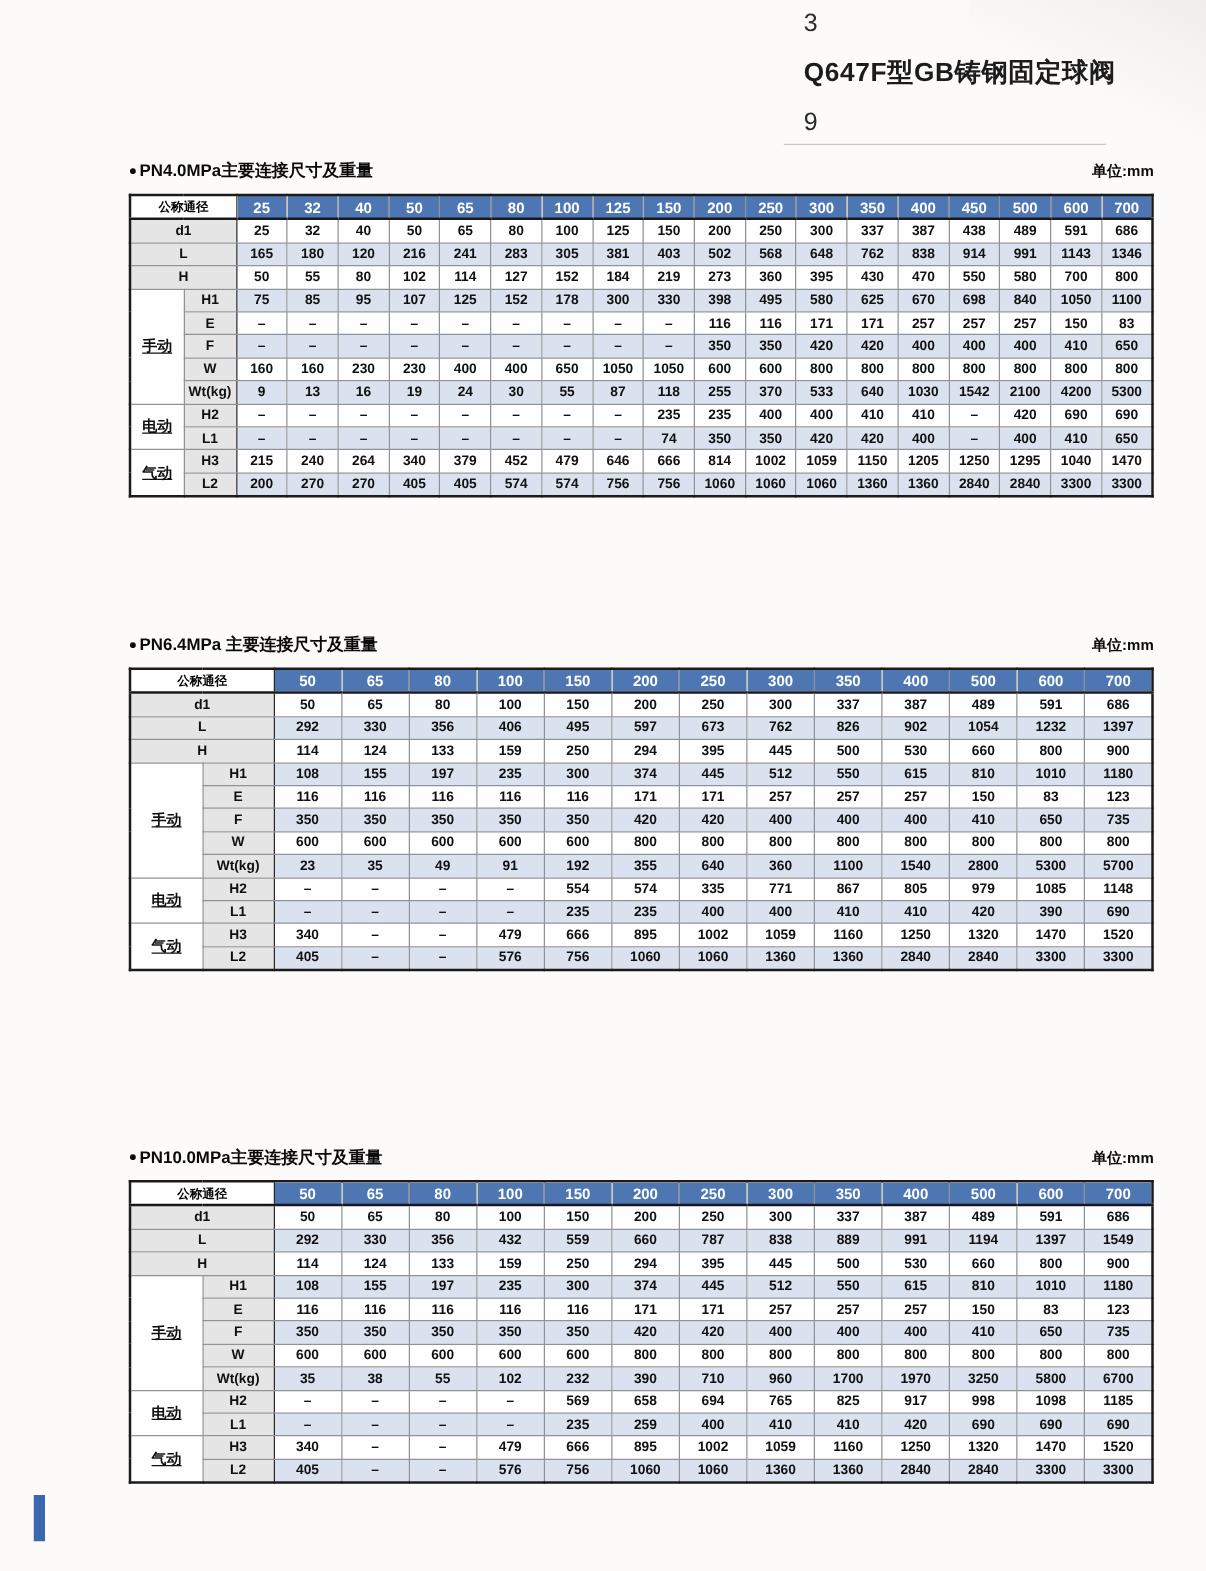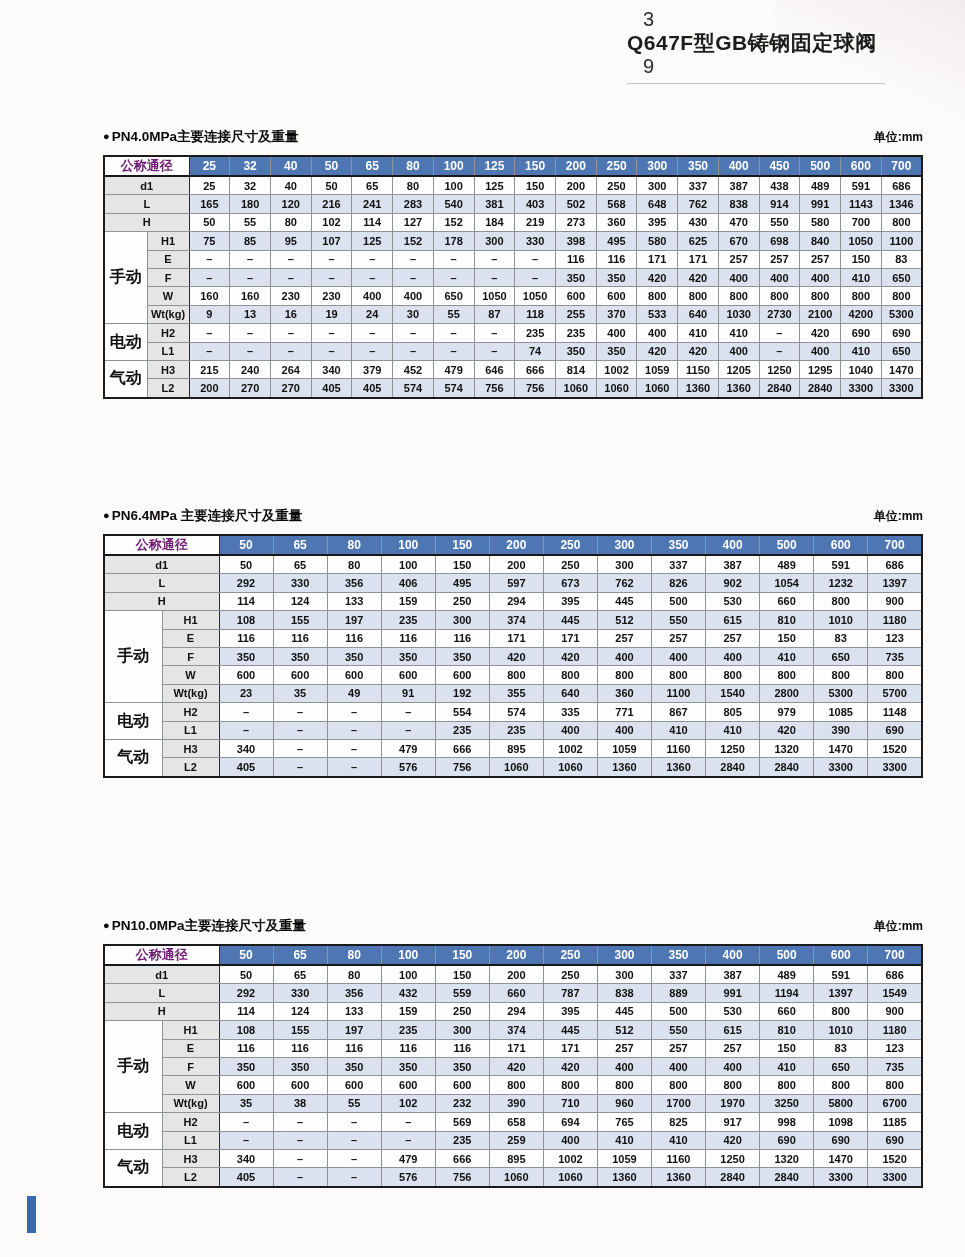--- a/index.html
+++ b/index.html
@@ -10,21 +10,21 @@
     color:#111;
   }
   .corner-wedge{
     position:absolute;top:0;right:0;width:190px;height:120px;
     background:linear-gradient(205deg,#f0edec 0%,rgba(253,251,249,0) 60%);
     pointer-events:none;
   }
   
   .page-header{position:absolute;top:8px;left:627px;width:260px;}
   .pnum{font-size:20px;font-weight:400;color:#2b2b2b;line-height:22px;padding-left:16px;}
-  .page-title{margin:0;font-size:21px;font-weight:700;color:#1c1c1c;line-height:25px;letter-spacing:.5px;white-space:nowrap;}
+  .page-title{margin:16px;font-size:21px;font-weight:700;color:#1c1c1c;line-height:25px;letter-spacing:.5px;white-space:nowrap;}
   .header-rule{margin-top:6px;border-top:1px solid #cbc5c2;height:0;width:258px;}
   
   .table-block{position:absolute;left:64px;width:820px;padding-left:39px;}
   .sec-head{display:flex;justify-content:space-between;align-items:flex-end;height:20px;margin-bottom:9px;}
   .sec-title{font-size:13.5px;font-weight:700;color:#0a0a0a;white-space:nowrap;}
   .bullet{font-size:11px;margin-right:2px;position:relative;top:-1px;}
   .unit{font-size:12px;font-weight:700;color:#0a0a0a;}
   
   table.tbl{
     border-collapse:collapse;table-layout:fixed;width:820px;
@@ -33,23 +33,23 @@
   .tbl th,.tbl td{
     border:1px solid #8f9398;
     font-size:11px;font-weight:700;text-align:center;vertical-align:middle;
     height:17.4px;padding:0;white-space:nowrap;overflow:hidden;color:#101010;
   }
   .tbl td{font-weight:700;}
   .tbl tr.hrow th{
     background:var(--header-blue,#4d76b2);color:#fff;
     border-bottom:2px solid #16181c;font-size:12px;
   }
-  .tbl tr.hrow th.corner{background:#fefefe;color:#701a75;border-right:1.5px solid #2a2a2a;font-size:13px;}
+  .tbl tr.hrow th.corner{background:#fefefe;color:#000000;border-right:1.5px solid #2a2a2a;font-size:10px;}
   .tbl th.rl{background:#e5e5e5;border-right:1.5px solid #2a2a2a;}
-  .tbl th.gl{background:#fefefe;font-size:16px;}
+  .tbl th.gl{background:#fefefe;font-size:12px;text-decoration:underline;}
   .tbl tr.alt td{background:var(--row-alt-blue,#d9e2ee);}
   .tbl tr.plain td{background:#fefefe;}
   .tbl tr.gstart th,.tbl tr.gstart td{border-top:1.5px solid #3a3d42;}
   
   .edge-mark{position:absolute;left:27px;top:1196px;width:9px;height:37px;background:var(--accent-bar-blue,#3a67ae);}
 </style>
 </head>
 <body>
 
 <div class="corner-wedge"></div>
@@ -133,21 +133,21 @@
           <td>686</td>
         </tr>
         <tr class="alt">
           <th class="rl" colspan="2">L</th>
           <td>165</td>
           <td>180</td>
           <td>120</td>
           <td>216</td>
           <td>241</td>
           <td>283</td>
-          <td>540</td>
+          <td>305</td>
           <td>381</td>
           <td>403</td>
           <td>502</td>
           <td>568</td>
           <td>648</td>
           <td>762</td>
           <td>838</td>
           <td>914</td>
           <td>991</td>
           <td>1143</td>
@@ -268,21 +268,21 @@
           <td>24</td>
           <td>30</td>
           <td>55</td>
           <td>87</td>
           <td>118</td>
           <td>255</td>
           <td>370</td>
           <td>533</td>
           <td>640</td>
           <td>1030</td>
-          <td>2730</td>
+          <td>1542</td>
           <td>2100</td>
           <td>4200</td>
           <td>5300</td>
         </tr>
         <tr class="plain gstart">
           <th class="gl" rowspan="2">电动</th>
           <th class="rl">H2</th>
           <td>–</td>
           <td>–</td>
           <td>–</td>

